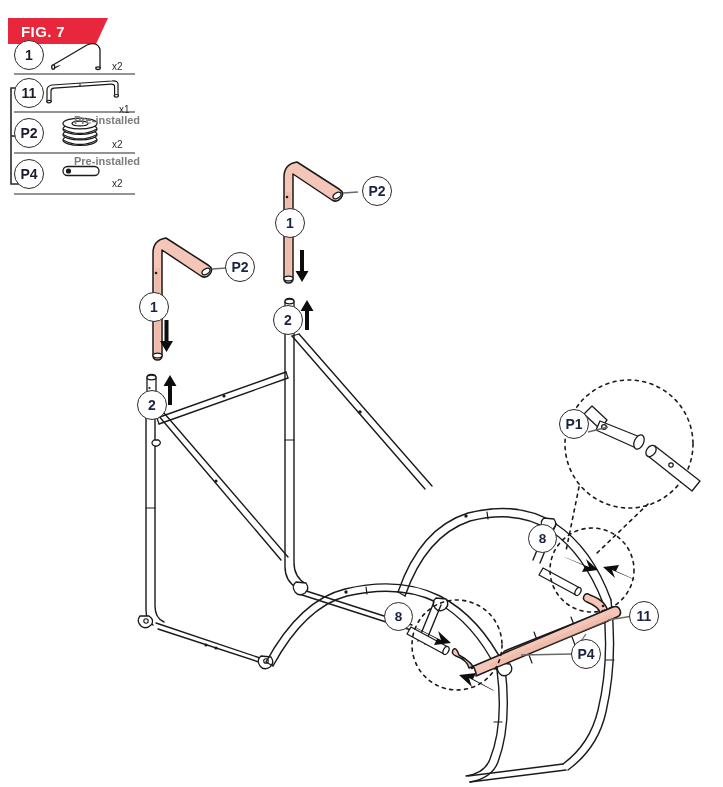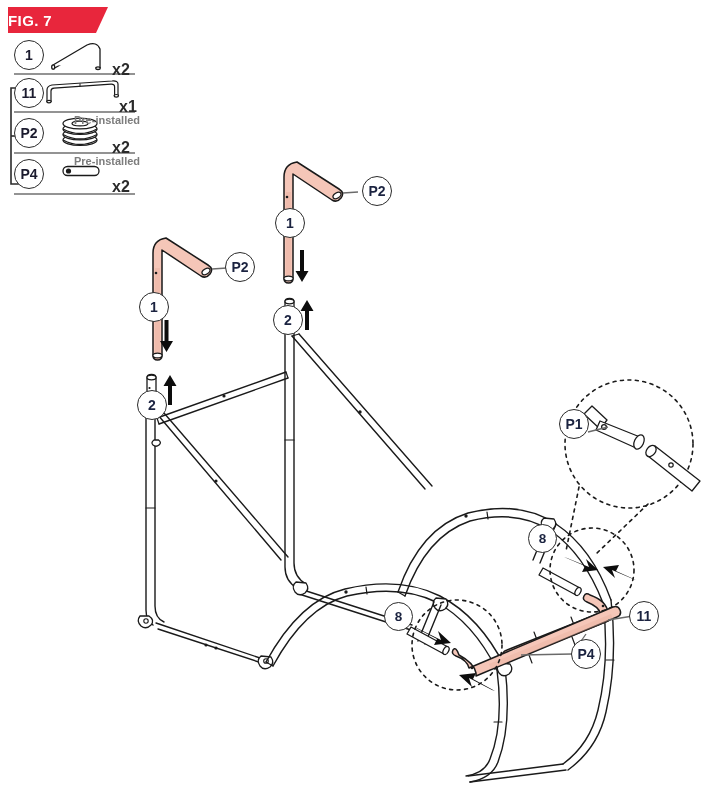--- a/index.html
+++ b/index.html
@@ -2,33 +2,33 @@
 <html><head>
 <meta charset="utf-8">
 <style>
   html,body{margin:0;padding:0;background:#ffffff;}
   body{width:723px;height:787px;position:relative;overflow:hidden;
        font-family:"Liberation Sans","DejaVu Sans",sans-serif;}
 
   #root{position:absolute;left:0;top:0;width:723px;height:787px;}
 
   
-  .fig-banner{position:absolute;left:8px;top:7px;height:26px;width:100px;
+  .fig-banner{position:absolute;left:8px;top:18px;height:26px;width:100px;
     background:#E8263C;color:#fff;font-weight:bold;font-size:15px;
-    letter-spacing:.4px;display:flex;align-items:center;
+    letter-spacing:.4px;display:flex;align-items:center;padding-left:13px;
     box-sizing:border-box;
     clip-path:polygon(0 0,100% 0,88% 100%,0 100%);}
 
   
   .legend{position:absolute;left:8px;top:36px;width:133px;height:163px;}
   .bubble{position:absolute;border:1.6px solid #2b2b2b;border-radius:50%;
     background:#fff;display:flex;align-items:center;justify-content:center;
     color:#1b1b2e;font-weight:bold;box-sizing:border-box;}
   .legend .bubble{width:30px;height:30px;font-size:14px;}
-  .qty{position:absolute;font-size:16px;color:#2b2b2b;font-weight:700;}
+  .qty{position:absolute;font-size:10px;color:#2b2b2b;font-weight:400;}
   .preinst{position:absolute;font-size:11px;color:#7d7d7d;font-weight:700;}
   .leg-svg{position:absolute;left:0;top:0;}
 
   
   #main-svg{position:absolute;left:0;top:0;}
   .callout{position:absolute;border:1.5px solid #2b2b2b;border-radius:50%;
     background:#fff;display:flex;align-items:center;justify-content:center;
     color:#1b2340;font-weight:bold;box-sizing:border-box;
     width:30px;height:30px;font-size:14px;}
   .callout.small{width:29px;height:29px;font-size:13.5px;}
@@ -101,21 +101,21 @@
       <span>11</span>
     </div>
     <div class="bubble" style="left:6px;top:82px;">
       <span>P2</span>
     </div>
     <div class="bubble" style="left:6px;top:123px;">
       <span>P4</span>
     </div>
 
     <div class="qty" style="left:104px;top:25px;">x2</div>
-    <div class="qty" style="left:111px;top:62px;">x1</div>
+    <div class="qty" style="left:111px;top:68px;">x1</div>
     <div class="qty" style="left:104px;top:103px;">x2</div>
     <div class="qty" style="left:104px;top:142px;">x2</div>
 
     <div class="preinst" style="left:66px;top:78px;">Pre-installed</div>
     <div class="preinst" style="left:66px;top:119px;">Pre-installed</div>
   </div>
 
   <svg id="main-svg" width="723" height="787" viewBox="0 0 723 787">
 
     <defs>

